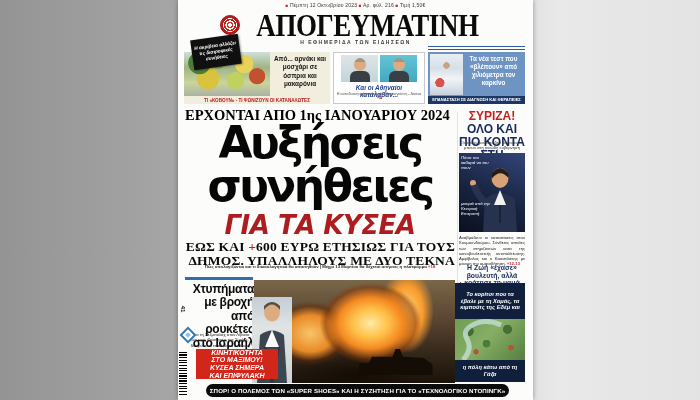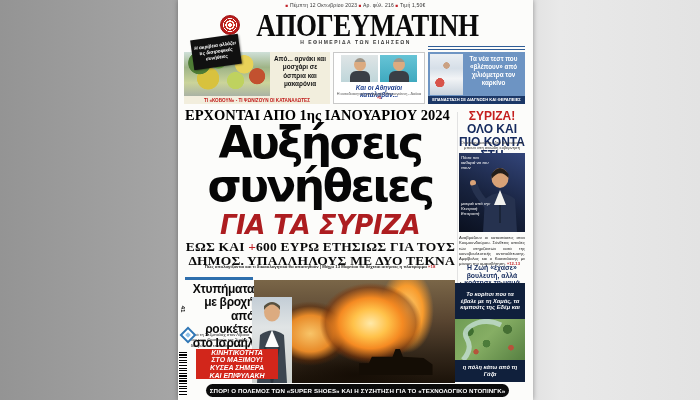--- a/index.html
+++ b/index.html
@@ -214,21 +214,21 @@
       <div class="cancer-photo"></div>
       <div class="cancer-headline">Τα νέα τεστ που «βλέπουν» από χιλιόμετρα τον καρκίνο</div>
       <div class="cancer-kicker">ΕΠΑΝΑΣΤΑΣΗ ΣΕ ΔΙΑΓΝΩΣΗ ΚΑΙ ΘΕΡΑΠΕΙΕΣ</div>
     </div>
 
     <div class="lead-kicker">ΕΡΧΟΝΤΑΙ ΑΠΟ 1ης ΙΑΝΟΥΑΡΙΟΥ 2024</div>
     <div class="lead-headline">
       <div>Αυξήσεις</div>
       <div>συνήθειες</div>
     </div>
-    <div class="lead-red">ΓΙΑ ΤΑ ΣΥΡΙΖΑ</div>
+    <div class="lead-red">ΓΙΑ ΤΑ ΚΥΣΕΑ</div>
     <div class="lead-subhead">
       <div><span>ΕΩΣ ΚΑΙ </span><span class="plus">+</span><span>600 ΕΥΡΩ ΕΤΗΣΙΩΣ ΓΙΑ ΤΟΥΣ</span></div>
       <div>ΔΗΜΟΣ. ΥΠΑΛΛΗΛΟΥΣ ΜΕ ΔΥΟ ΤΕΚΝΑ</div>
     </div>
     <div class="lead-footnote"><span>Πώς υπολογίζονται και τι δικαιολογητικά θα απαιτηθούν | Μέχρι 13 Μαρτίου θα δέχεται αιτήσεις η πλατφόρμα </span><span class="ref">»18</span></div>
     <div class="blue-rule"></div>
 
     <div class="col-rule"></div>
     <div class="syriza-kicker"><span class="red">ΣΥΡΙΖΑ! </span><span>ΟΛΟ ΚΑΙ ΠΙΟ ΚΟΝΤΑ ΣΤΗ ΔΙΑΣΠΑΣΗ</span></div>
     <div class="syriza-deck">Οι αποχωρούντες δεν δέχονται να μπουν στη σκιώδη κυβέρνηση</div>

